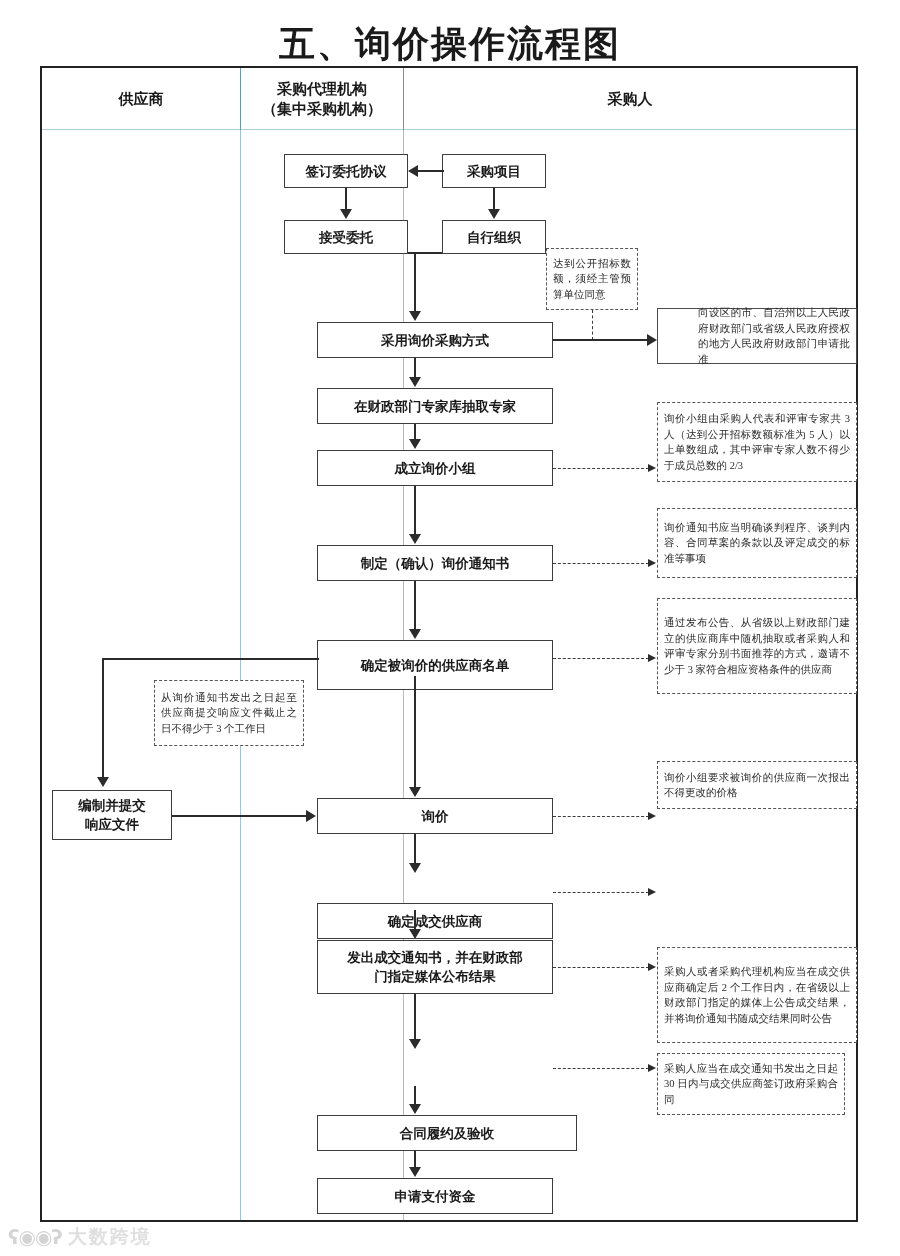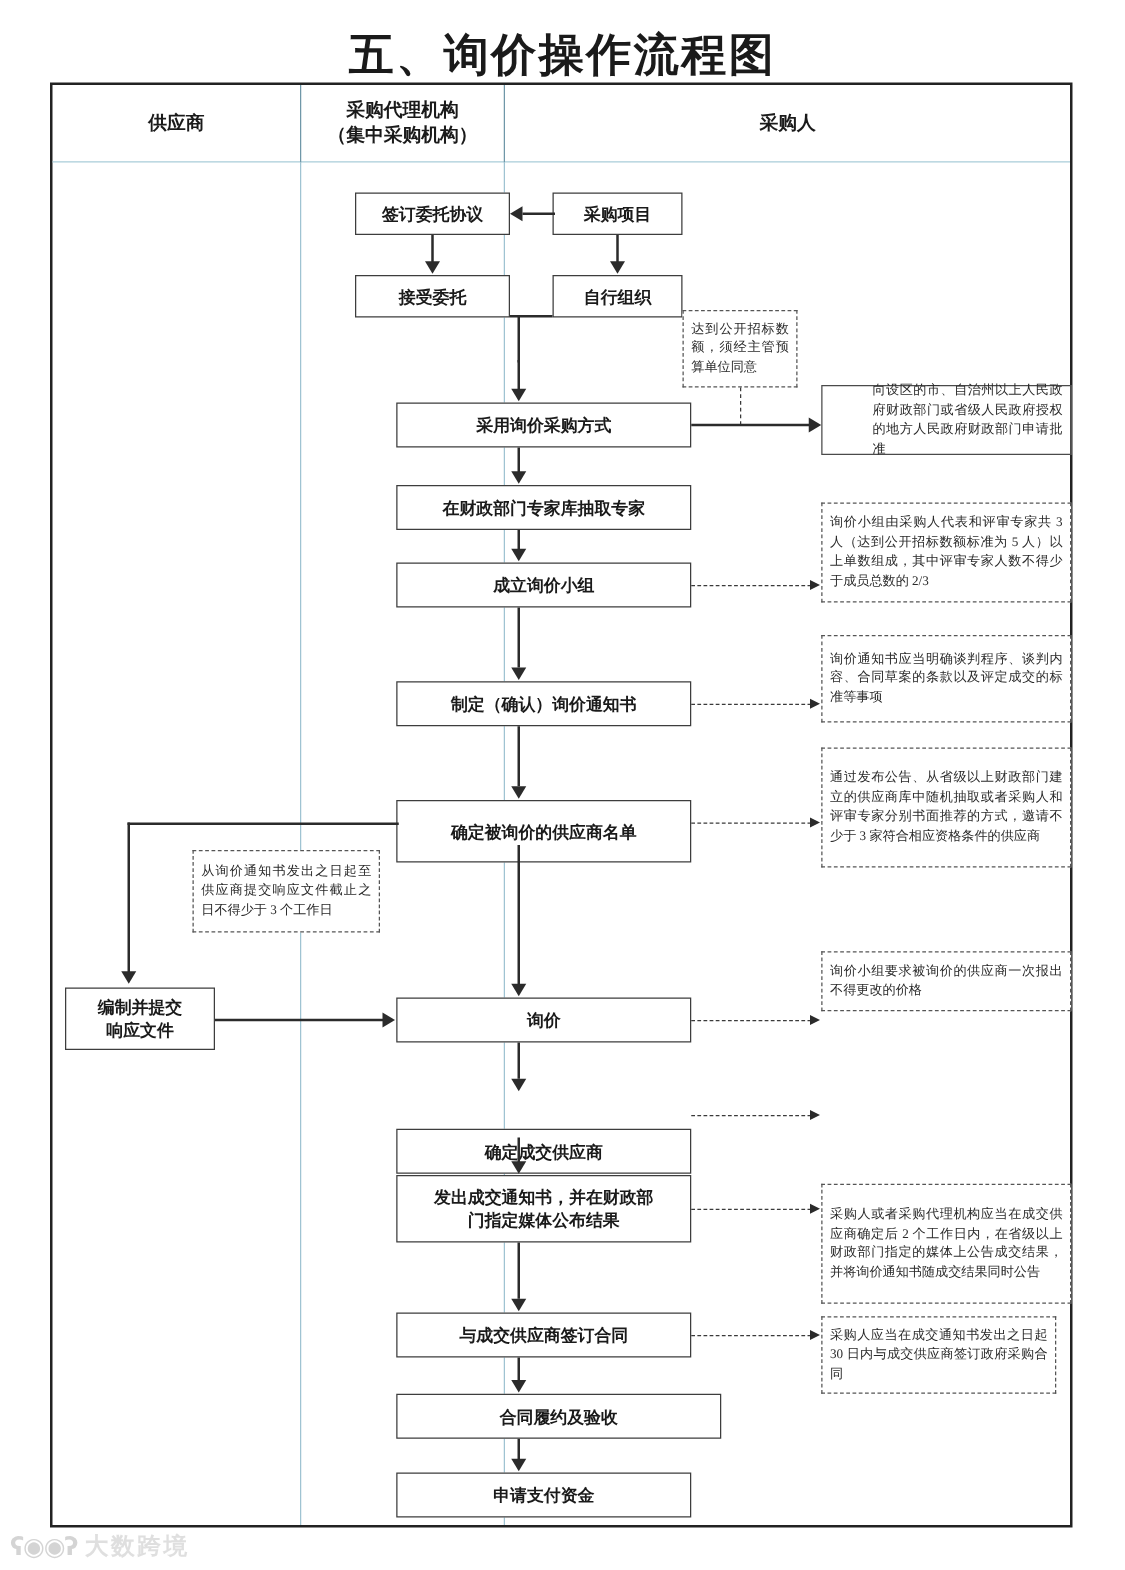--- a/index.html
+++ b/index.html
@@ -194,21 +194,20 @@
     <span>发出成交通知书，并在财政部</span>
     <span>门指定媒体公布结果</span>
   </div>
   <div class="conn v" style="left:372px;top:842px;height:20px;"></div>
   <div class="arrow down" style="left:367px;top:861px;"></div>
 
   <div class="note" style="left:615px;top:879px;width:200px;height:96px;">采购人或者采购代理机构应当在成交供应商确定后 2 个工作日内，在省级以上财政部门指定的媒体上公告成交结果，并将询价通知书随成交结果同时公告</div>
   <div class="conn dash-h" style="left:511px;top:899px;width:96px;"></div>
   <div class="arrow right-sm" style="left:606px;top:895px;"></div>
 
-  <div class="node" style="left:275px;top:982px;width:236px;height:36px;">与成交供应商签订合同</div>
   <div class="conn v" style="left:372px;top:926px;height:45px;"></div>
   <div class="arrow down" style="left:367px;top:971px;"></div>
 
   <div class="note" style="left:615px;top:985px;width:188px;height:62px;">采购人应当在成交通知书发出之日起 30 日内与成交供应商签订政府采购合同</div>
   <div class="conn dash-h" style="left:511px;top:1000px;width:96px;"></div>
   <div class="arrow right-sm" style="left:606px;top:996px;"></div>
 
   <div class="node" style="left:275px;top:1047px;width:260px;height:36px;">合同履约及验收</div>
   <div class="conn v" style="left:372px;top:1018px;height:18px;"></div>
   <div class="arrow down" style="left:367px;top:1036px;"></div>

